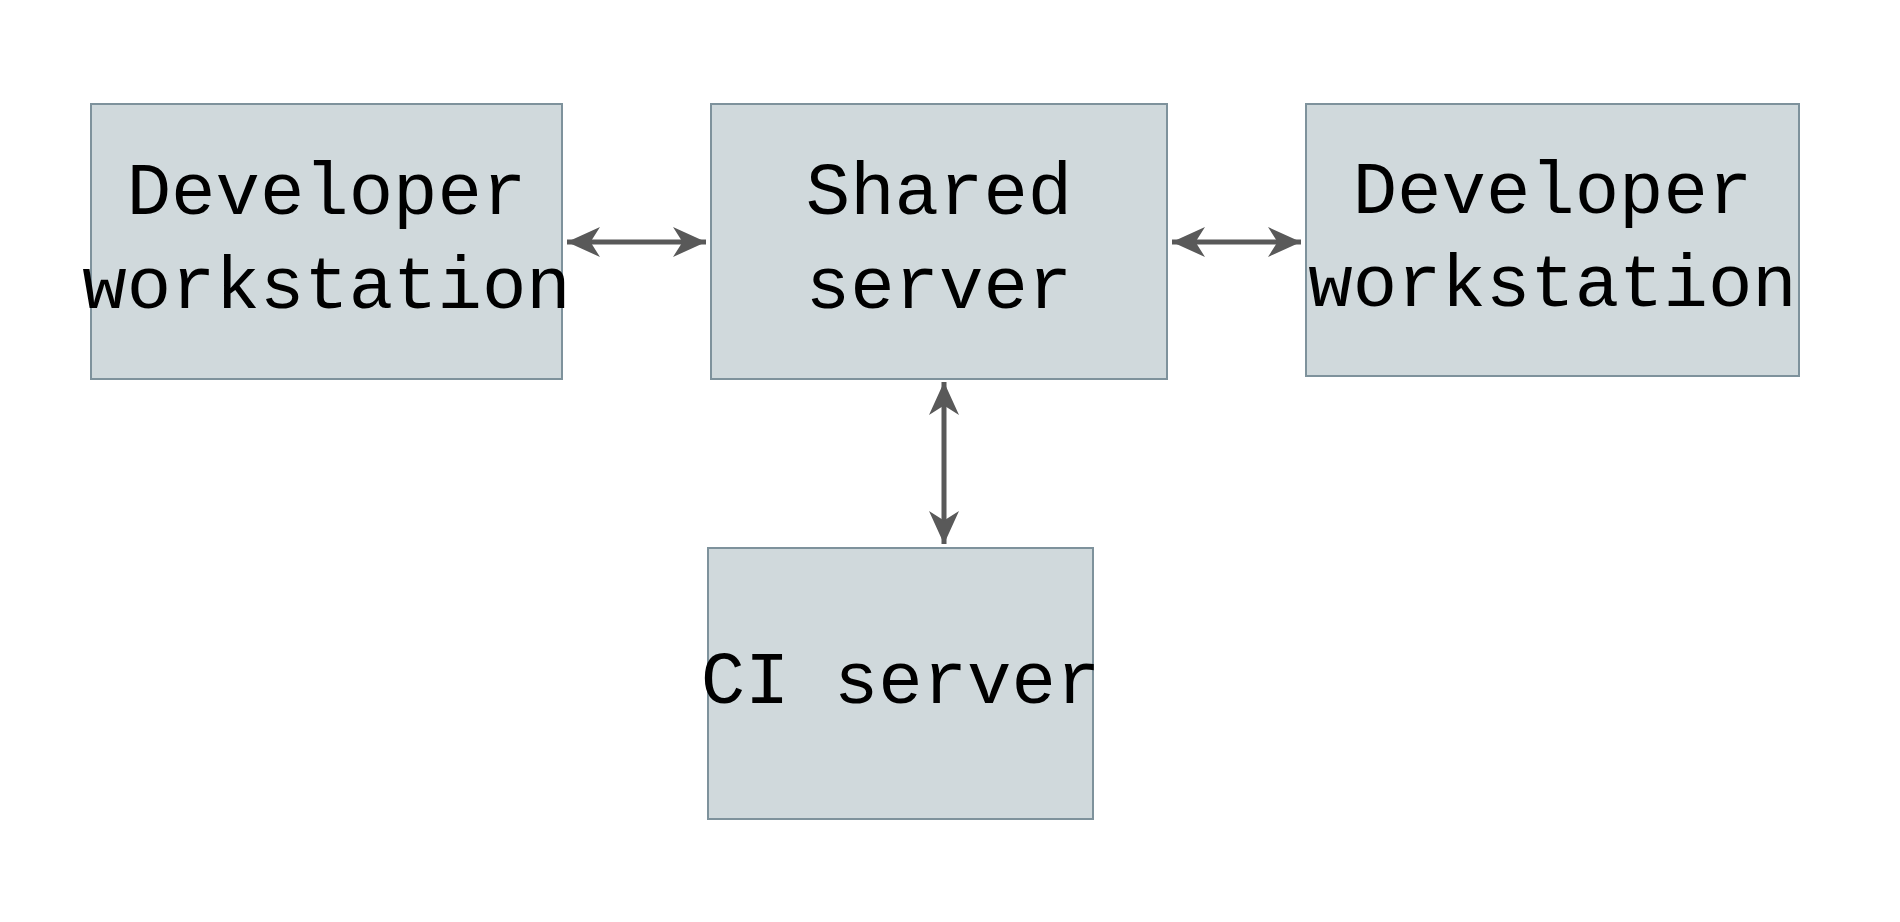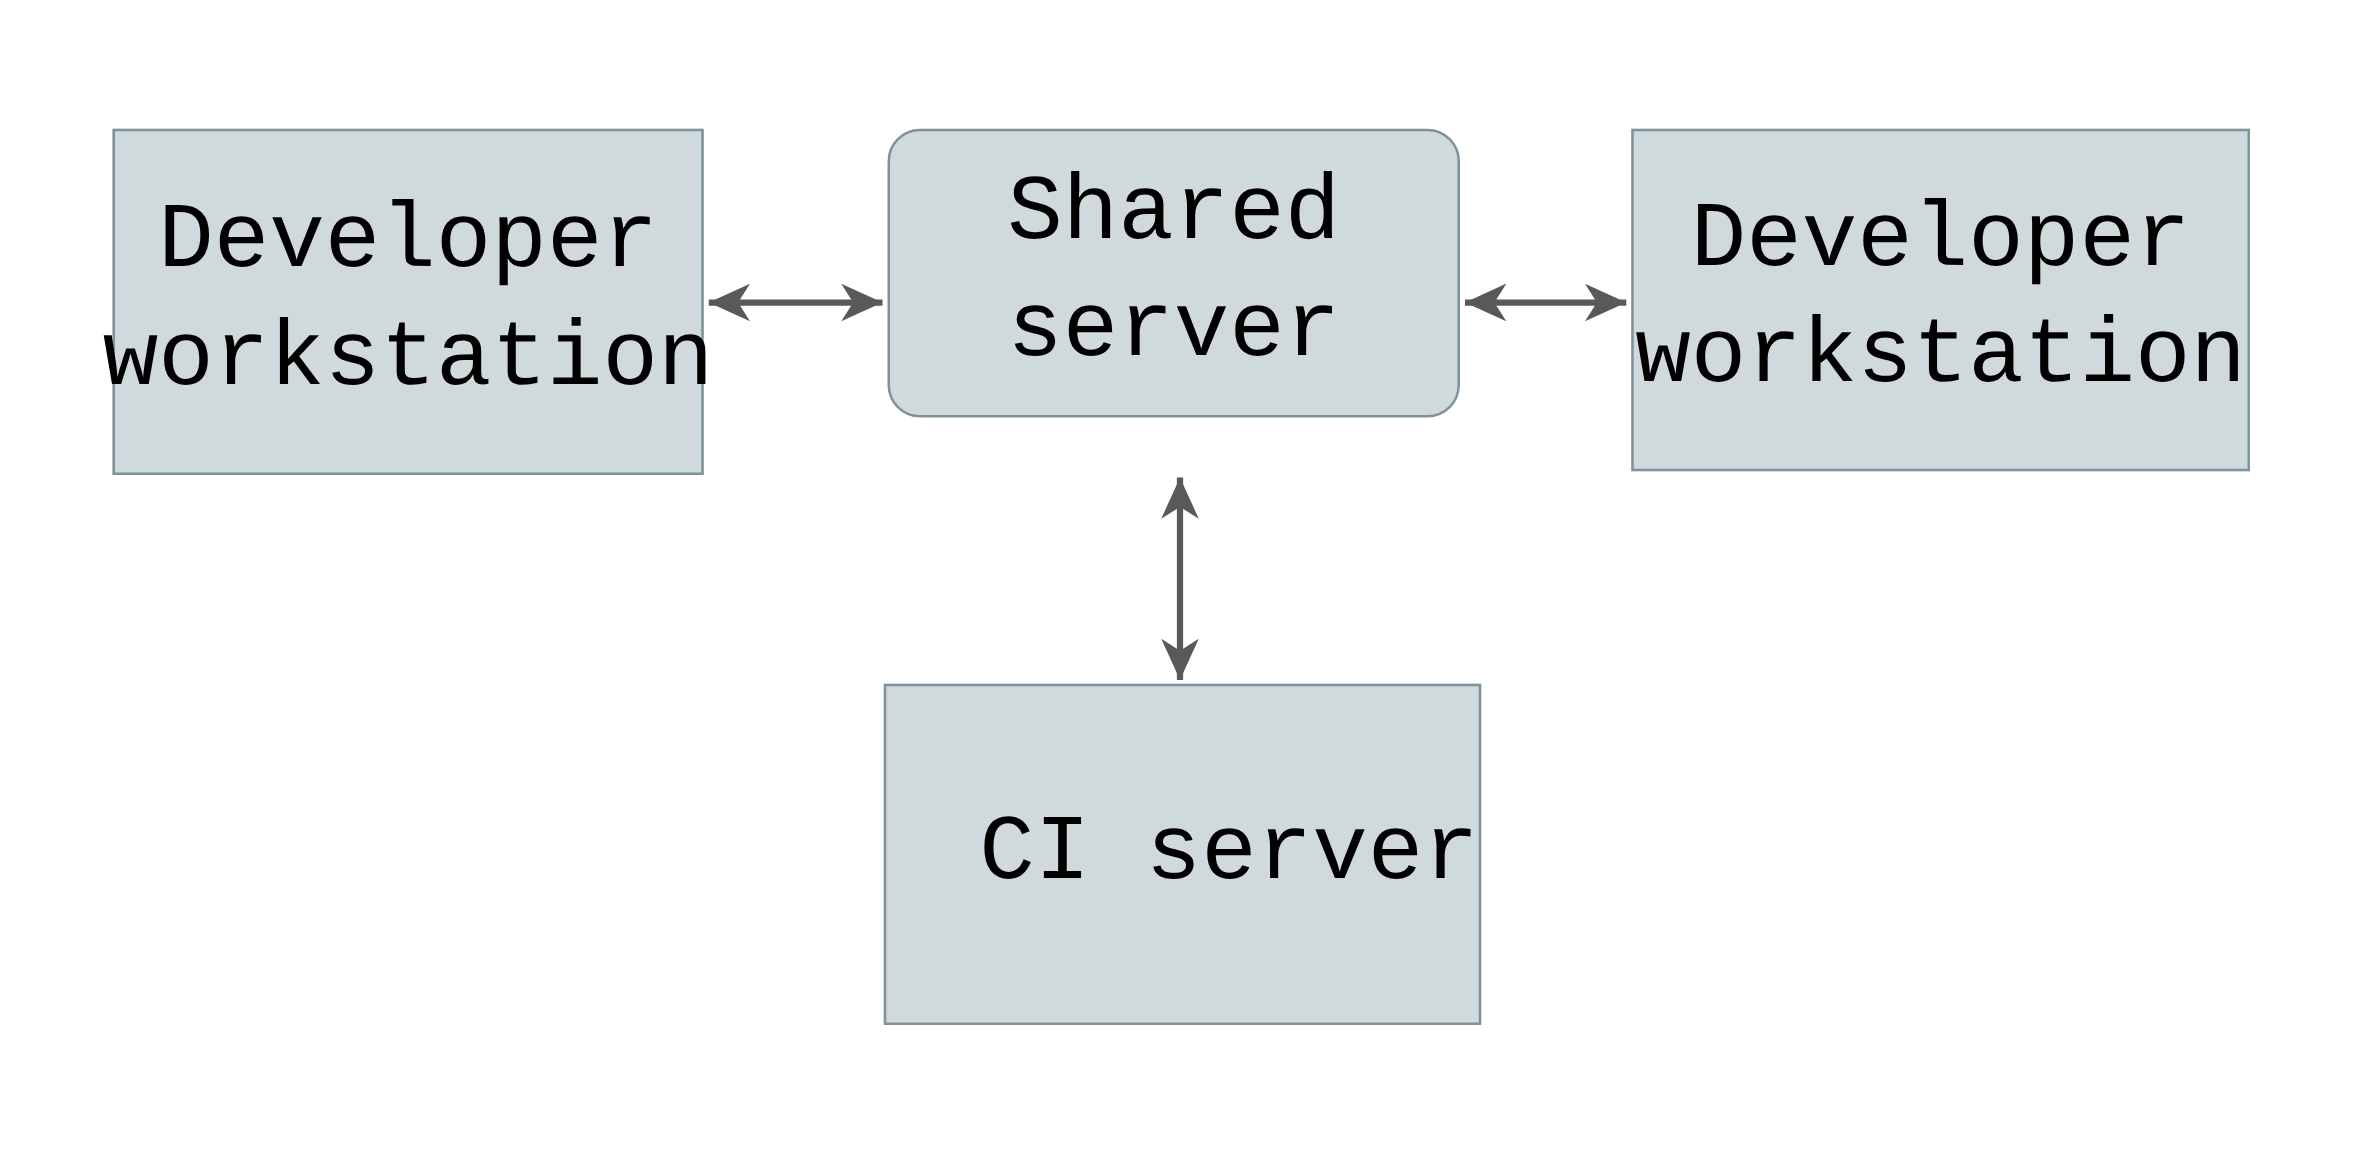--- a/index.html
+++ b/index.html
@@ -25,23 +25,23 @@
     align-items: center;
     justify-content: center;
     text-align: center;
     color: #000000;
     font-size: 74px;
     line-height: 1.26;
     letter-spacing: 0px;
   }
   .node span { display: block; white-space: nowrap; font-family: Liberation Mono, monospace; }
   #node-dev-left   { left: 90px;   top: 103px; width: 473px; height: 277px; }
-  #node-cache      { left: 710px;  top: 103px; width: 458px; height: 231px; border-radius: 26px; }
+  #node-cache      { left: 710px;  top: 103px; width: 458px; height: 277px; }
   #node-dev-right  { left: 1305px; top: 103px; width: 495px; height: 274px; }
-  #node-ci         { left: 707px;  top: 547px; width: 478px; height: 273px; align-items: flex-end; }
+  #node-ci         { left: 707px;  top: 547px; width: 387px; height: 273px; }
   .edges {
     position: absolute;
     left: 0; top: 0;
     width: 1900px;
     height: 922px;
     pointer-events: none;
   }
 </style>
 </head>
 <body>

